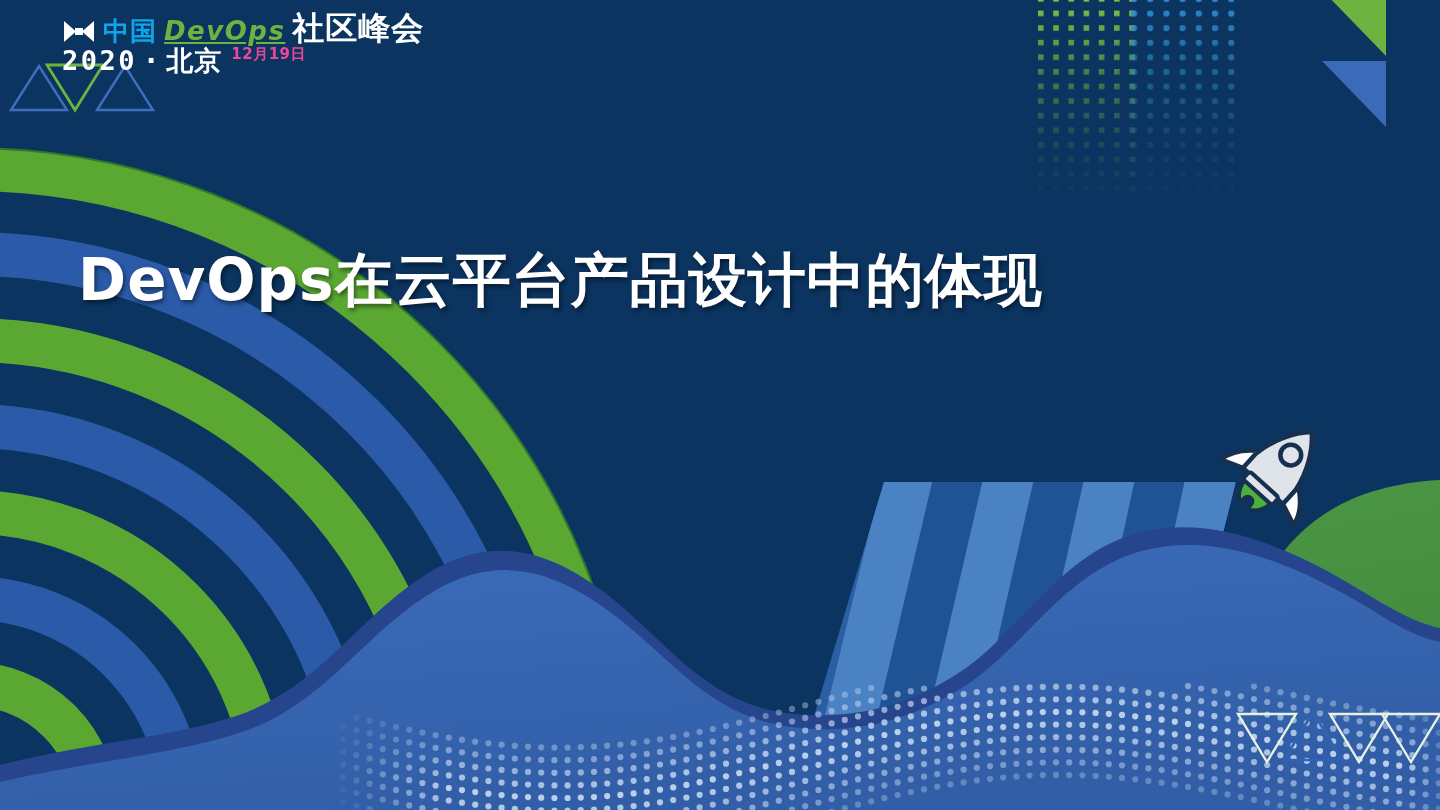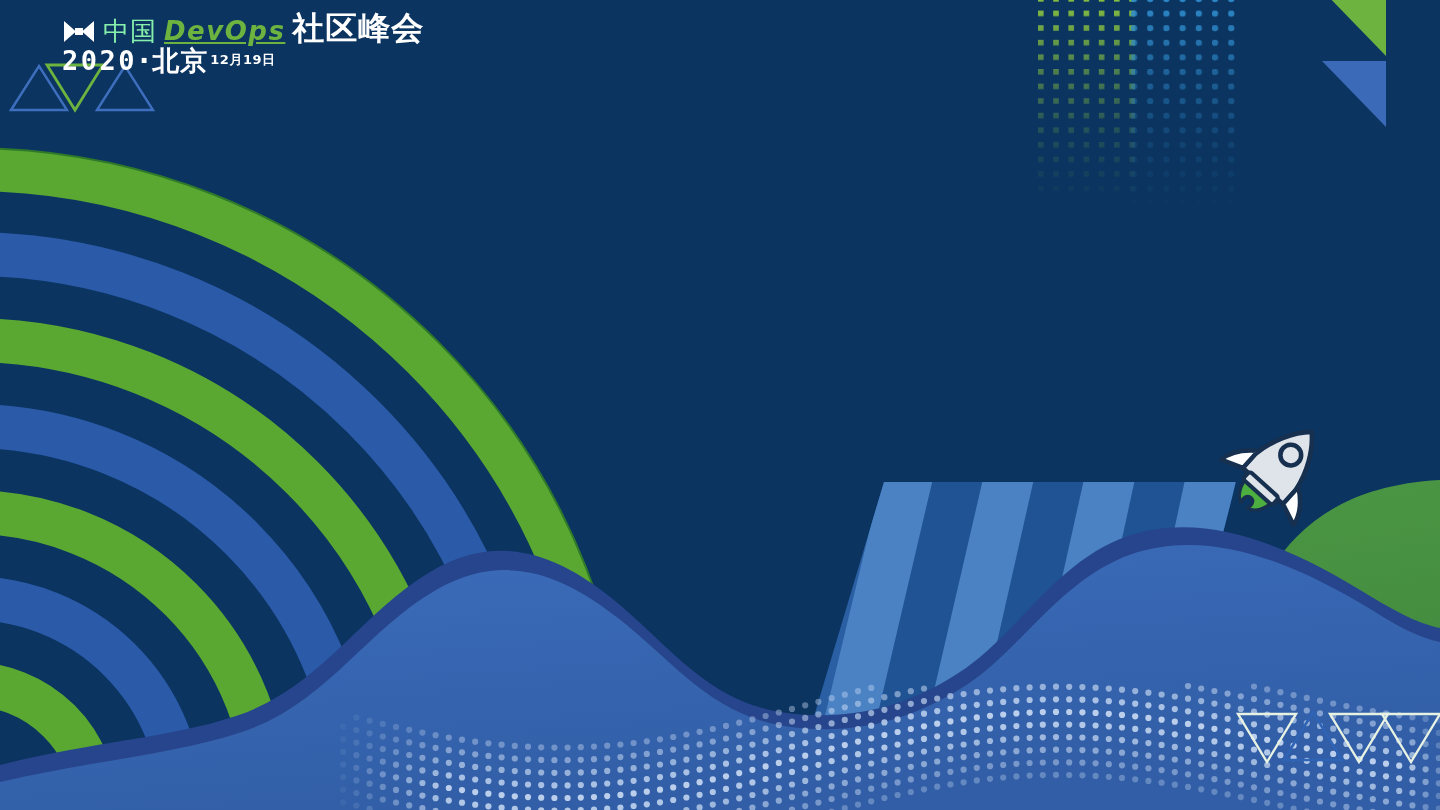--- a/index.html
+++ b/index.html
@@ -22,51 +22,51 @@
   #logo-block {
     position:absolute; left:62px; top:12px;
     display:flex; flex-direction:column; gap:1px;
     z-index:40;
   }
   .logo-row1 {
     display:flex; align-items:flex-end; gap:7px;
   }
   .logo-mark { display:block; }
   .logo-cn {
-    color:#86efac; font-size:26px; font-weight:normal;
+    color:#0ea5e9; font-size:26px; font-weight:bold;
     letter-spacing:1px; line-height:1;
     font-family:"DejaVu Sans", sans-serif;
   }
   .logo-devops {
     color:#6cb33f; font-size:26px; font-weight:bold;
     letter-spacing:1.5px; line-height:1;
     font-style:italic;
     font-family:"DejaVu Sans", sans-serif;
     text-decoration:underline;
   }
   .logo-tail {
     color:#ffffff; font-size:32px; font-weight:bold;
     letter-spacing:1px; line-height:1;
     font-family:"DejaVu Sans", sans-serif;
   }
   .logo-row2 {
-    display:flex; align-items:center; gap:2px; margin-top:2px;
+    display:flex; align-items:flex-start; gap:9px; margin-top:2px;
   }
   .logo-year {
     color:#ffffff; font-size:27px; font-weight:bold;
     letter-spacing:2.5px; line-height:1;
     font-family:"DejaVu Sans Mono", monospace;
   }
   .logo-city {
     color:#ffffff; font-size:27px; font-weight:bold;
     letter-spacing:1px; line-height:1;
     font-family:"DejaVu Sans", sans-serif;
   }
   .logo-date {
-    color:#ffffff; font-size:13px; font-weight:bold;
+    color:#ec4899; font-size:15px; font-weight:bold;
     letter-spacing:0.5px; line-height:1; padding-bottom:2px;
     font-family:"DejaVu Sans", sans-serif;
   }
 
   
   #title {
     position:absolute; left:78px; top:247px;
     color:#ffffff;
     font-size:58px;
     font-weight:bold;
@@ -923,14 +923,15 @@
       <span class="logo-tail">社区峰会</span>
     </div>
     <div class="logo-row2">
       <span class="logo-year">2020</span>
       <span class="logo-city">·</span>
       <span class="logo-city">北京</span>
       <span class="logo-date">12月19日</span>
     </div>
   </div>
 
+  <h1 id="title">DevOps在云平台产品设计中的体现</h1>
 
 </div>
 
 </body></html>

